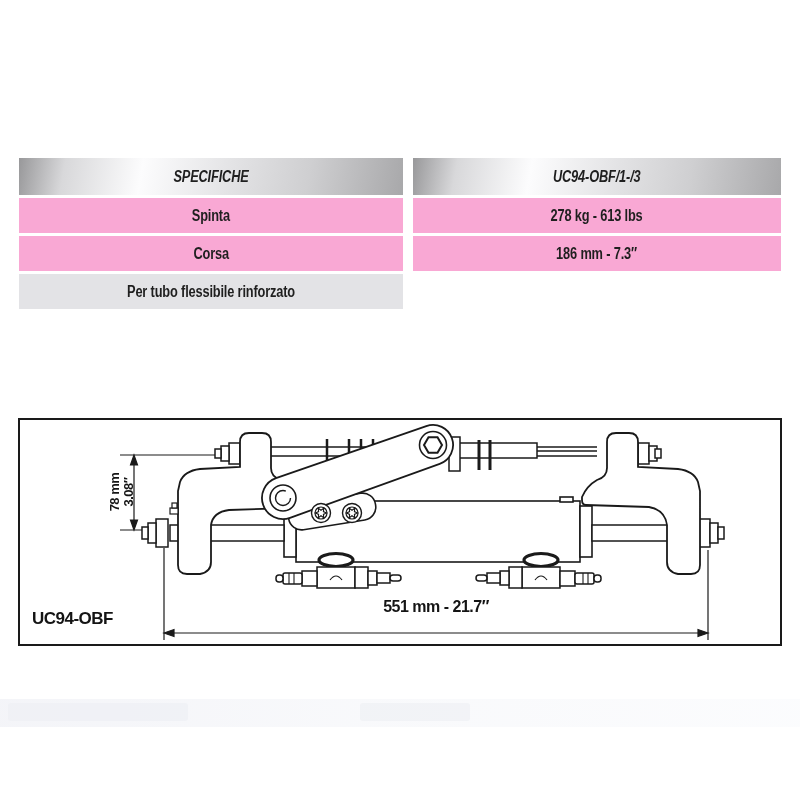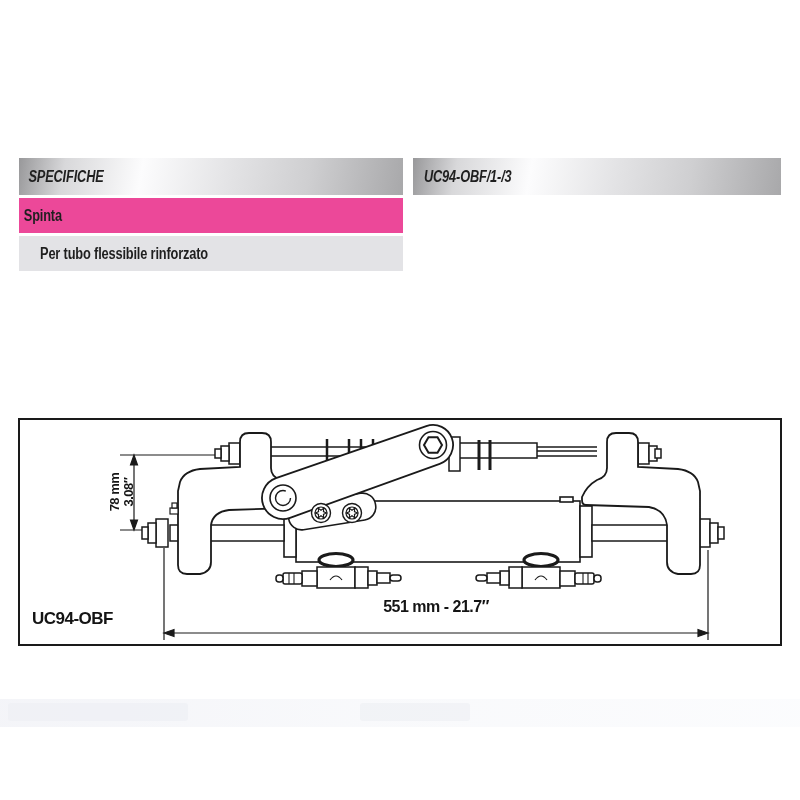--- a/index.html
+++ b/index.html
@@ -4,24 +4,24 @@
 <style>
   html,body{margin:0;padding:0;}
   body{
     width:800px;height:800px;position:relative;background:#ffffff;
     font-family:"Liberation Sans",sans-serif;color:#1a1a1a;overflow:hidden;
   }
   
   .spec-table{position:absolute;left:19px;top:158px;width:762px;}
   .trow{display:grid;grid-template-columns:384px 368px;column-gap:10px;margin-bottom:3px;}
   .tcell{
-    height:35px;display:flex;align-items:center;justify-content:flex-start;
+    height:35px;display:flex;align-items:center;justify-content:center;
     background:#e3e3e6;font-size:16px;font-weight:bold;color:#1f1f1f;
   }
-  .trow.alt .tcell{background:#ec4899;}
+  .trow.alt .tcell{background:#f9a8d4;}
   .trow.head .tcell{
     height:37px;font-style:italic;
     background:linear-gradient(100deg,#98989a 0%,#d8d8da 12%,#fcfcfd 32%,#e3e3e5 55%,#cfcfd1 75%,#a8a8aa 100%);
   }
   .tcell span{display:inline-block;transform:scaleX(.8);white-space:nowrap;letter-spacing:-.2px;}
   
   svg.drawing{position:absolute;left:0;top:0;}
   svg.drawing text{
     font-family:"Liberation Sans",sans-serif;font-weight:bold;fill:#141414;letter-spacing:-.5px;
   }
@@ -43,20 +43,31 @@
     <div class="tcell">
         <span>SPECIFICHE</span>
       </div>
     <div class="tcell">
         <span>UC94-OBF/1-/3</span>
       </div>
   </div>
   <div class="trow alt">
     <div class="tcell">
         <span>Spinta</span>
+      </div>
+    <div class="tcell">
+        <span>278 kg - 613 lbs</span>
+      </div>
+  </div>
+  <div class="trow alt">
+    <div class="tcell">
+        <span>Corsa</span>
+      </div>
+    <div class="tcell">
+        <span>186 mm - 7.3″</span>
       </div>
   </div>
   <div class="trow">
     <div class="tcell">
         <span>Per tubo flessibile rinforzato</span>
       </div>
   </div>
   <div class="trow alt">
   </div>
 </div>

